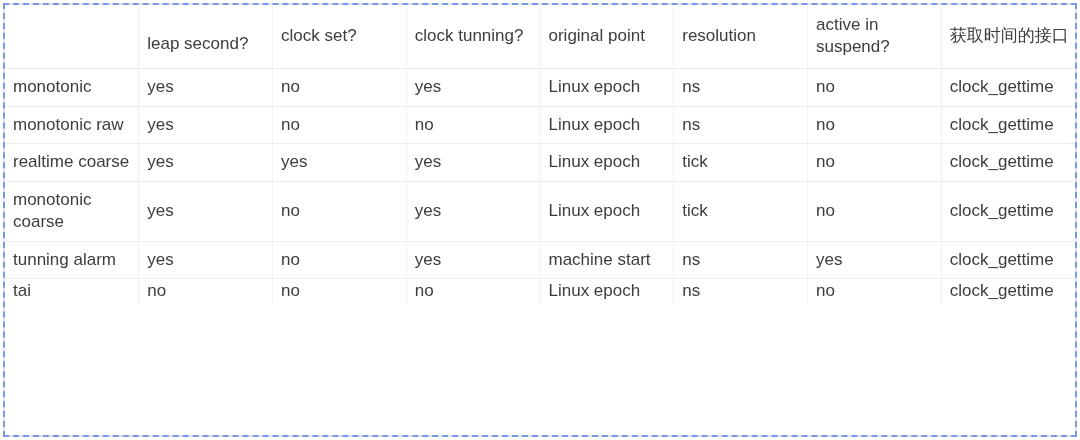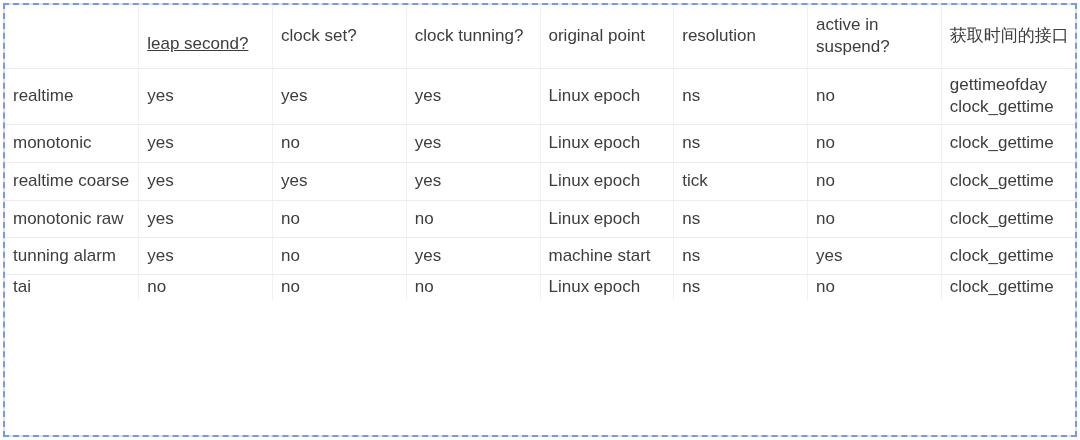--- a/index.html
+++ b/index.html
@@ -40,21 +40,21 @@
     padding: 0 8px;
     line-height: 22px;
     border-bottom: 1px solid #ececec;
     border-left: 1px solid #f1f1f1;
     overflow: hidden;
     word-wrap: break-word;
   }
   .clock-table th:first-child, .clock-table td:first-child { border-left: none; }
   .clock-table th:last-child, .clock-table td:last-child { padding-right: 0; }
   .clock-table tr:last-child td { border-bottom: none; margin-top: 29px; }
-  th.pad-down { padding-top: 16px; text-decoration: underline; }  
+  th.pad-down { padding-top: 16px; }  
 </style>
 </head>
 <body>
 
 <div class="canvas">
   <div class="sel-under"></div>
   <div class="sel-border"></div>
   <div class="content">
     <table class="clock-table">
       <colgroup>
@@ -73,57 +73,57 @@
           <th class="pad-down">leap second?</th>
           <th>clock set?</th>
           <th>clock tunning?</th>
           <th>original point</th>
           <th>resolution</th>
           <th>active in suspend?</th>
           <th>获取时间的接口</th>
         </tr>
       </thead>
       <tbody>
-        <tr style="height:56px">
-          <td>realtime</td>
-          <td>yes</td>
-          <td>yes</td>
-          <td>yes</td>
-          <td>Linux epoch</td>
-          <td>ns</td>
-          <td>no</td>
-          <td>gettimeofday clock_gettime</td>
-        </tr>
         <tr style="height:38px">
           <td>monotonic</td>
           <td>yes</td>
           <td>no</td>
           <td>yes</td>
+          <td>Linux epoch</td>
+          <td>ns</td>
+          <td>no</td>
+          <td>clock_gettime</td>
+        </tr>
+        <tr style="height:37px">
+          <td>monotonic raw</td>
+          <td>yes</td>
+          <td>no</td>
+          <td>no</td>
           <td>Linux epoch</td>
           <td>ns</td>
           <td>no</td>
           <td>clock_gettime</td>
         </tr>
         <tr style="height:38px">
           <td>realtime coarse</td>
           <td>yes</td>
           <td>yes</td>
           <td>yes</td>
           <td>Linux epoch</td>
           <td>tick</td>
           <td>no</td>
           <td>clock_gettime</td>
         </tr>
-        <tr style="height:37px">
-          <td>monotonic raw</td>
+        <tr style="height:60px">
+          <td>monotonic coarse</td>
           <td>yes</td>
           <td>no</td>
-          <td>no</td>
+          <td>yes</td>
           <td>Linux epoch</td>
-          <td>ns</td>
+          <td>tick</td>
           <td>no</td>
           <td>clock_gettime</td>
         </tr>
         <tr style="height:37px">
           <td>tunning alarm</td>
           <td>yes</td>
           <td>no</td>
           <td>yes</td>
           <td>machine start</td>
           <td>ns</td>

